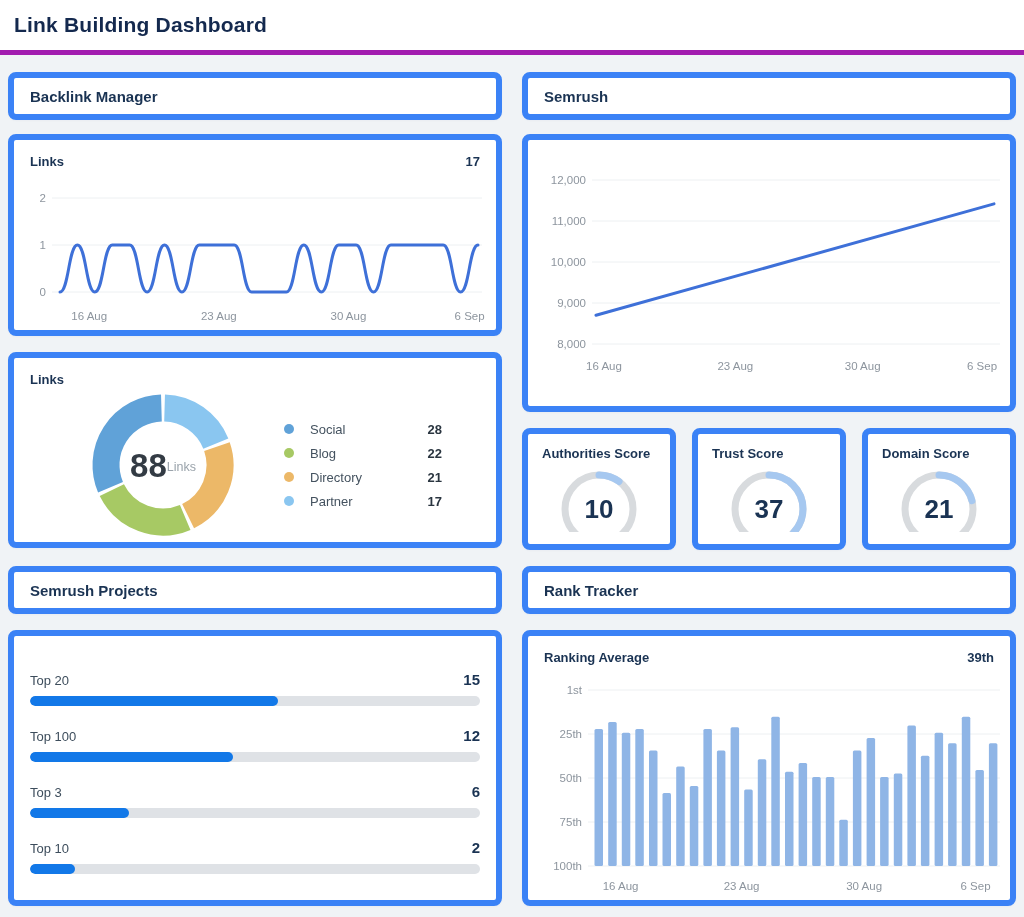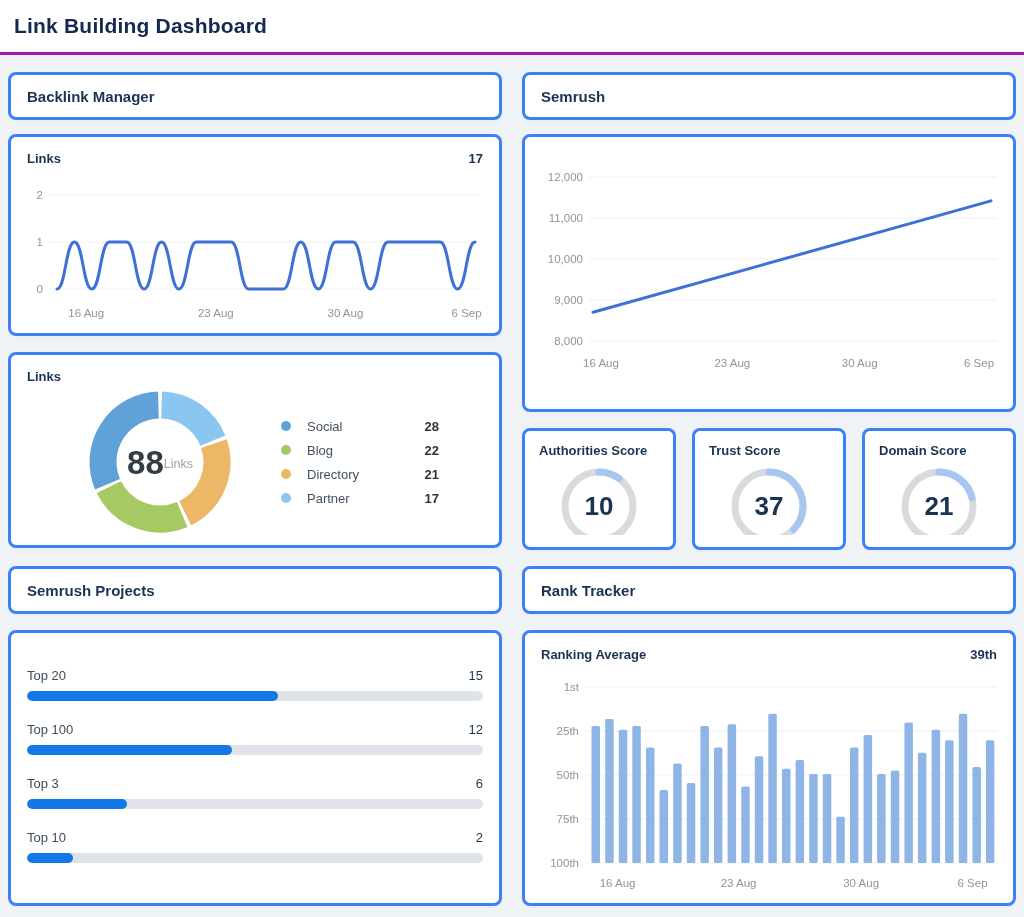--- a/index.html
+++ b/index.html
@@ -1,23 +1,23 @@
 <!DOCTYPE html>
 <html><head>
 <meta charset="utf-8">
 <style>
   * { margin:0; padding:0; box-sizing:border-box; }
   html,body { width:1024px; height:917px; overflow:hidden;
     font-family:"Liberation Sans", sans-serif; background:#f0f3f6; }
-  .topbar { height:55px; background:#ffffff; border-bottom:3px solid #a21caf;
+  .topbar { height:55px; background:#ffffff; border-bottom:5px solid #a21caf;
     display:flex; align-items:center; padding:0 14px; }
   .topbar h1 { font-size:21px; font-weight:700; color:#14294e; letter-spacing:.2px; }
   .main { display:flex; gap:20px; padding:17px 8px 12px 8px; }
   .col { width:494px; display:flex; flex-direction:column; }
-  .card { background:#fff; border:3px solid #3b82f6; border-radius:8px;
+  .card { background:#fff; border:6px solid #3b82f6; border-radius:8px;
     box-shadow:0 1px 2px rgba(20,40,80,.03); }
   .section-card { height:48px; display:flex; align-items:center; padding:0 16px; margin-bottom:14px; }
   .section-card .stitle { font-size:15px; font-weight:600; color:#1a3353; }
   .chart-card { padding:14px 16px 0 16px; margin-bottom:16px; }
   .card-head { display:flex; justify-content:space-between; align-items:baseline; height:18px; }
   .c-title { font-size:13px; font-weight:700; color:#1a3353; }
   .c-value { font-size:13px; font-weight:700; color:#1a3353; }
   svg text.ax { font-family:"Liberation Sans", sans-serif; font-size:11.5px; fill:#8d959e; }
   
   .donut-card { height:196px; padding:14px 16px; margin-bottom:18px; }
@@ -31,21 +31,21 @@
   .legend li { display:flex; align-items:center; margin:9px 0; }
   .legend .dot { width:10px; height:10px; border-radius:50%; margin-right:16px; flex:0 0 10px; }
   .legend .lg-label { font-size:13px; color:#44525f; }
   .legend .lg-val { margin-left:auto; font-size:13px; font-weight:700; color:#2a3540; }
   
   .kw-card { height:276px; padding:14px 16px; }
   .kw-head { margin-bottom:14px; }
   .kw-group { margin-top:21px; }
   .kw-row { display:flex; justify-content:space-between; align-items:baseline; }
   .kw-label { font-size:13px; color:#3d4d5c;text-align:right; }
-  .kw-val { font-size:13px; font-weight:400; color:#1a3353;margin-left:12px; }
+  .kw-val { font-size:15px; font-weight:700; color:#1a3353;margin-left:12px; }
   .kw-track { margin-top:8px; height:10px; border-radius:5px; background:#dfe2e6; overflow:hidden; }
   .kw-fill { height:10px; border-radius:5px; background:#1278e8; }
   
   .scores-row { display:flex; gap:16px; margin-bottom:16px; }
   .score-card { width:154px; height:122px; padding:12px 14px; display:flex;
     flex-direction:column; align-items:center; }
   .score-card .c-title { align-self:flex-start; }
   .gauge-num { font-family:"Liberation Sans", sans-serif; font-size:26px; font-weight:700; fill:#1a3353; }
 </style>
 </head>

